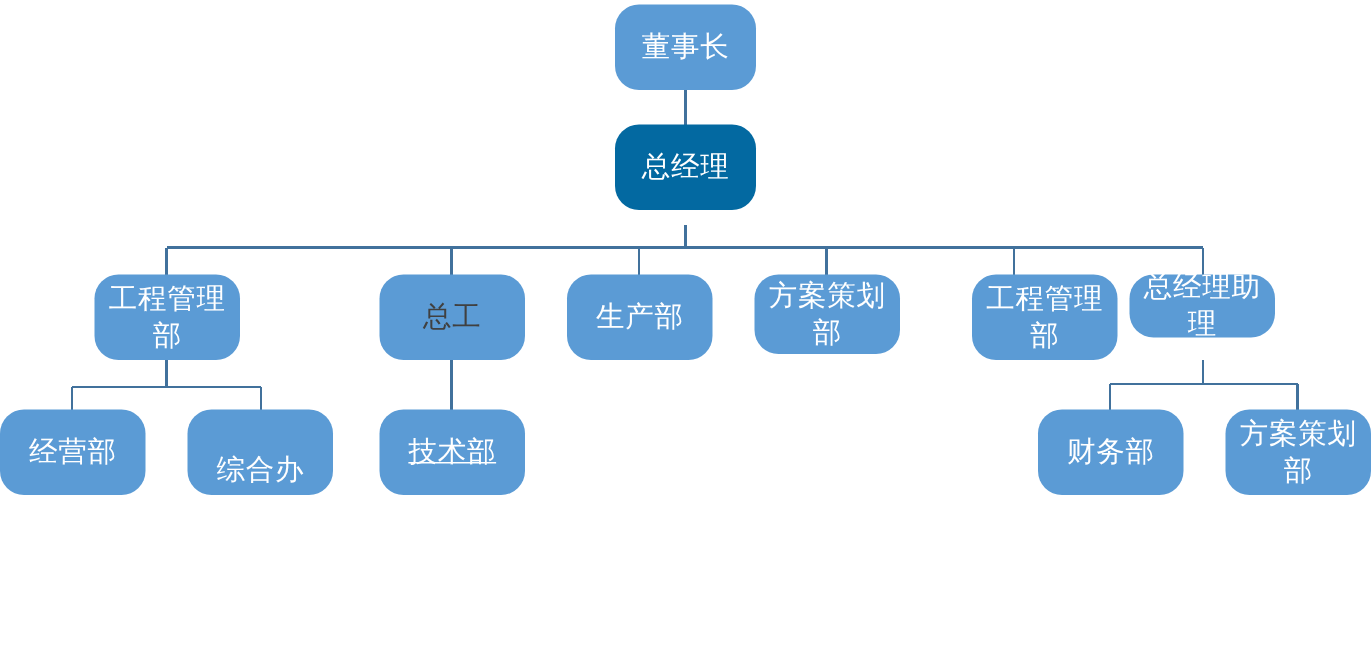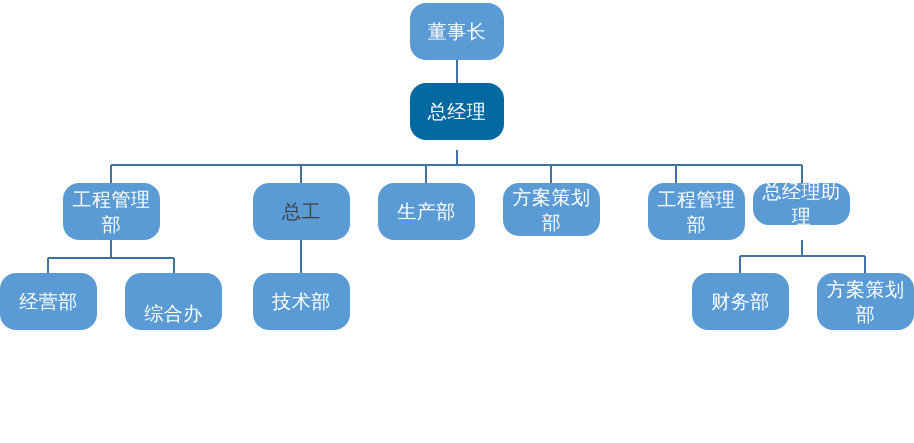--- a/index.html
+++ b/index.html
@@ -97,21 +97,21 @@
       </div>
       <div class="node-box" style="left: 753px; top: 183px; width: 97px; height: 42px; background: rgb(91, 155, 213); color: rgb(255, 255, 255);">
         <span class="node-label">总经理助理</span>
       </div>
       <div class="node-box" style="left: 0px; top: 273px; width: 97px; height: 57px; background: rgb(91, 155, 213); color: rgb(255, 255, 255);">
         <span class="node-label">经营部</span>
       </div>
       <div class="node-box" style="left: 125px; top: 273px; width: 97px; height: 57px; background: rgb(91, 155, 213); color: rgb(255, 255, 255); align-items: flex-end;">
         <span class="node-label">综合办</span>
       </div>
-      <div class="node-box" style="left: 253px; top: 273px; width: 97px; height: 57px; background: rgb(91, 155, 213); color: rgb(255, 255, 255);">
+      <div class="node-box" style="left: 253px; top: 273px; width: 97px; height: 57px; background: rgb(91, 155, 213); color: rgb(255, 255, 255); text-decoration: underline;">
         <span class="node-label">技术部</span>
       </div>
       <div class="node-box" style="left: 692px; top: 273px; width: 97px; height: 57px; background: rgb(91, 155, 213); color: rgb(255, 255, 255);">
         <span class="node-label">财务部</span>
       </div>
       <div class="node-box" style="left: 817px; top: 273px; width: 97px; height: 57px; background: rgb(91, 155, 213); color: rgb(255, 255, 255);">
         <span class="node-label">方案策划部</span>
       </div>
     </div>
 </div>

